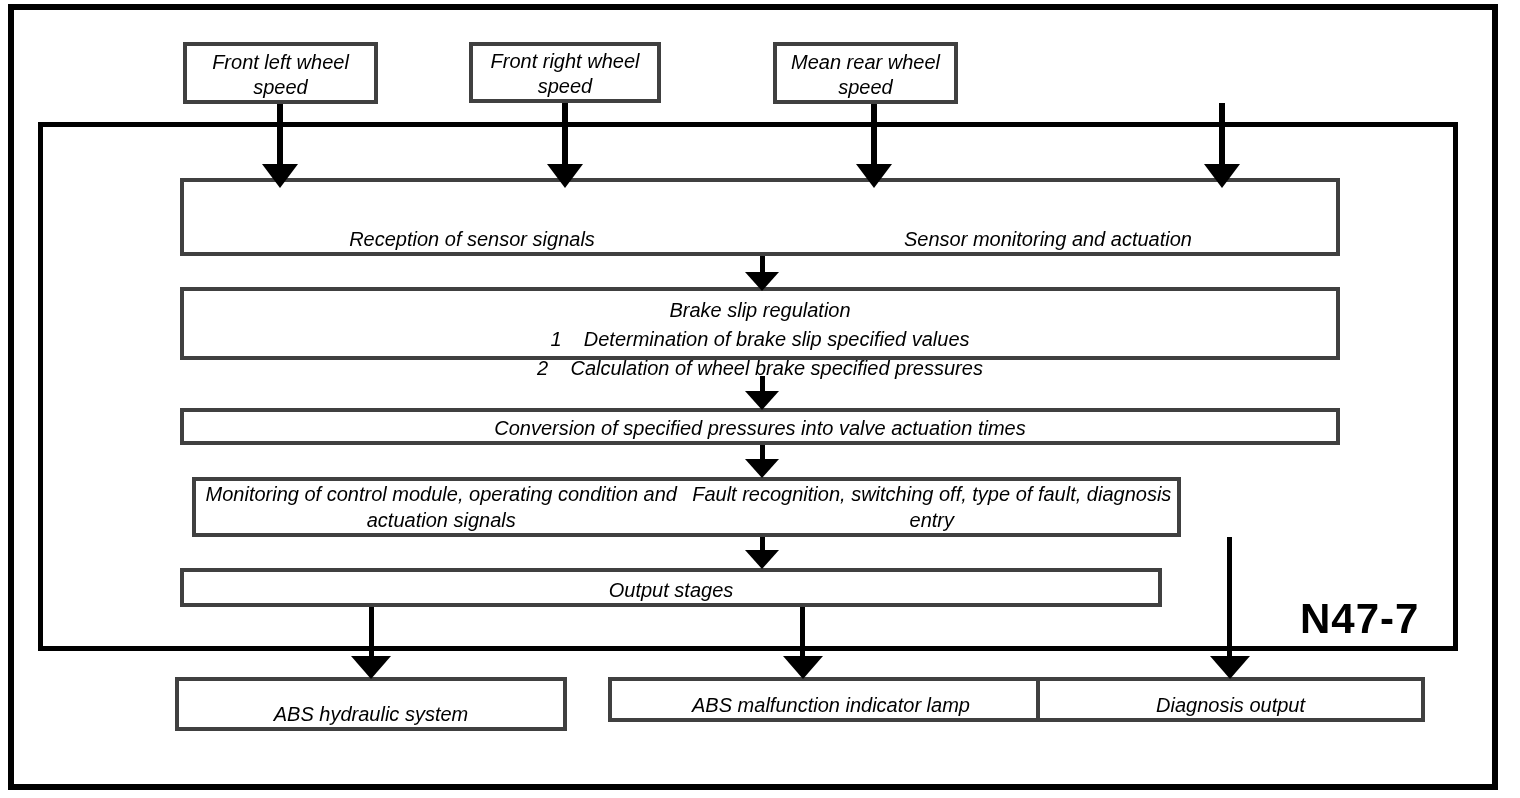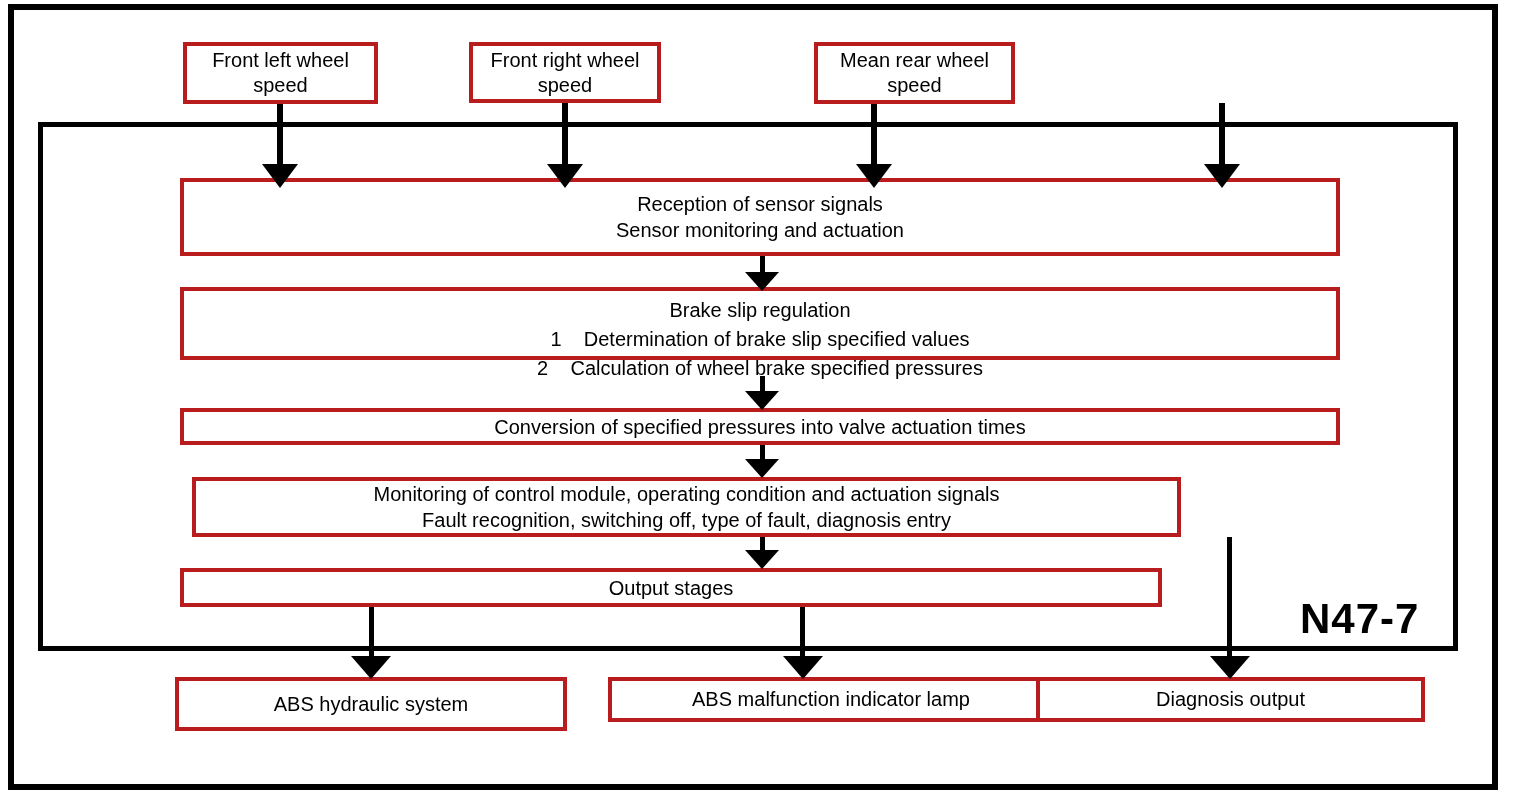--- a/index.html
+++ b/index.html
@@ -9,26 +9,26 @@
   }
   .outer-border{
     position:absolute;left:8px;top:4px;width:1490px;height:786px;
     border:6px solid #000;box-sizing:border-box;
   }
   .module-box{
     position:absolute;left:38px;top:122px;width:1420px;height:529px;
     border:5px solid #000;box-sizing:border-box;background:#fff;
   }
   .node{
-    position:absolute;border:4px solid #b91c1c;box-sizing:border-box;background:#fff;
-    display:flex;align-items:center;justify-content:center;text-align:center;
-    font-size:20px;line-height:25px;
+    position:absolute;border:4px solid #404040;box-sizing:border-box;background:#fff;
+    display:flex;align-items:flex-end;justify-content:center;text-align:center;
+    font-size:20px;line-height:25px;font-style:italic;
   }
   .node .lbl{white-space:pre-line;}
-  .stage{flex-direction:column;font-size:20px;line-height:26px;}
+  .stage{flex-direction:row;font-size:20px;line-height:26px;}
   .stage .line{width:100%;text-align:center;}
   .stage-brake-slip{
     display:block;overflow:visible;padding-top:5px;line-height:29px;
   }
   .module-label{
     position:absolute;left:1300px;top:596px;width:150px;height:46px;
     font-size:42px;line-height:46px;font-weight:bold;text-align:left;
     letter-spacing:1px;
   }
   .stem{position:absolute;background:#000;}
@@ -48,21 +48,21 @@
   <div class="module-label">N47-7</div>
 
   <div class="node" style="left:183px;top:42px;width:195px;height:62px">
     <span class="lbl">Front left wheel
 speed</span>
   </div>
   <div class="node" style="left:469px;top:42px;width:192px;height:61px">
     <span class="lbl">Front right wheel
 speed</span>
   </div>
-  <div class="node" style="left:814px;top:42px;width:201px;height:62px">
+  <div class="node" style="left:773px;top:42px;width:185px;height:62px">
     <span class="lbl">Mean rear wheel
 speed</span>
   </div>
 
   <div class="node stage" style="left:180px;top:178px;width:1160px;height:78px">
     <div class="line">Reception of sensor signals</div>
     <div class="line">Sensor monitoring and actuation</div>
   </div>
 
   <div class="node stage stage-brake-slip" style="left:180px;top:287px;width:1160px;height:73px">

